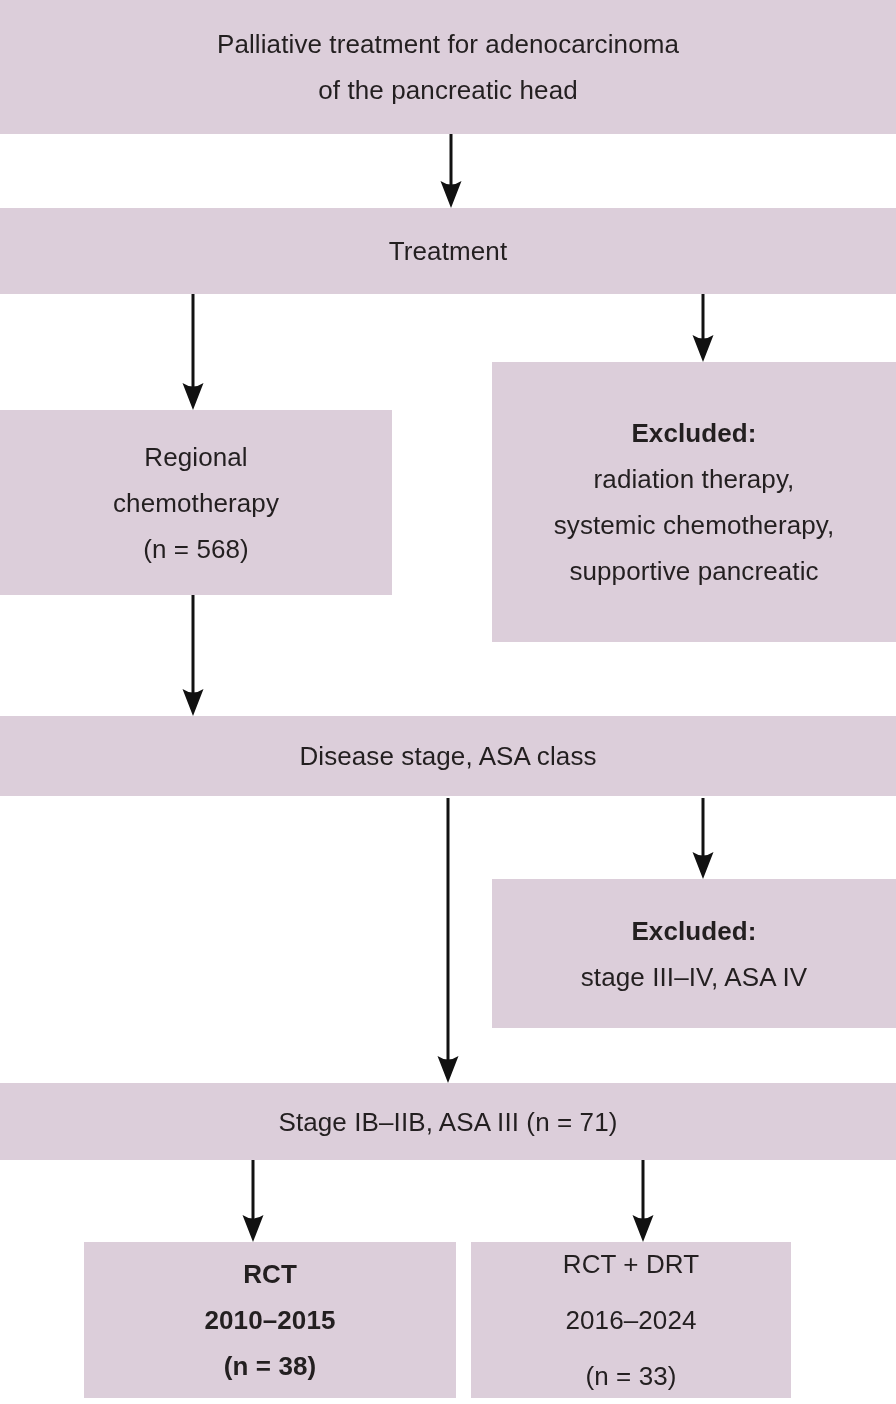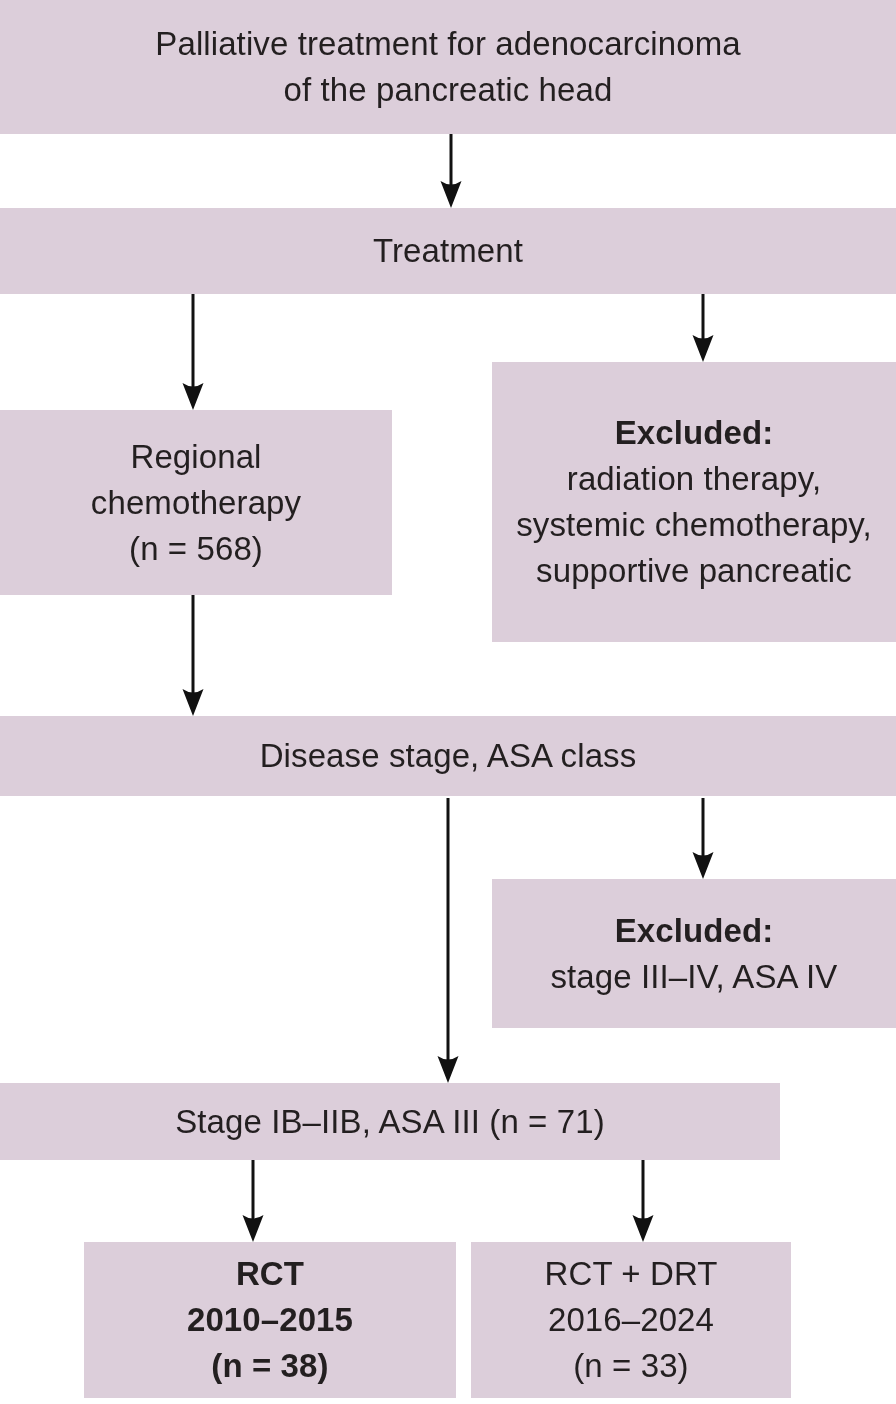--- a/index.html
+++ b/index.html
@@ -17,37 +17,37 @@
     overflow: hidden;
   }
   .node {
     position: absolute;
     background: #dcceda;
     display: flex;
     flex-direction: column;
     align-items: center;
     justify-content: center;
     text-align: center;
-    font-size: 33px;
+    font-size: 26px;
     line-height: 46px;
     letter-spacing: 0.1px;
   }
   .node .heading {
     font-weight: bold;
   }
   
   #node-title      { left: 0;   top: 0;    width: 896px; height: 134px; }
   #node-treatment  { left: 0;   top: 208px; width: 896px; height: 86px; }
   #node-regional   { left: 0;   top: 410px; width: 392px; height: 185px; }
   #node-excluded-1 { left: 492px; top: 362px; width: 404px; height: 280px; }
   #node-disease    { left: 0;   top: 716px; width: 896px; height: 80px; }
   #node-excluded-2 { left: 492px; top: 879px; width: 404px; height: 149px; }
-  #node-stage      { left: 0;   top: 1083px; width: 780px; height: 77px; }
+  #node-stage      { left: 0;   top: 1083px; width: 896px; height: 77px; }
   #node-rct        { left: 84px;  top: 1242px; width: 372px; height: 156px; font-weight: bold; }
-  #node-rct-drt    { left: 471px; top: 1242px; width: 320px; height: 156px; }
+  #node-rct-drt    { left: 471px; top: 1242px; width: 320px; height: 156px; gap: 10px; }
 
   #arrow-layer {
     position: absolute;
     left: 0;
     top: 0;
     pointer-events: none;
   }
 </style>
 </head>
 <body>

